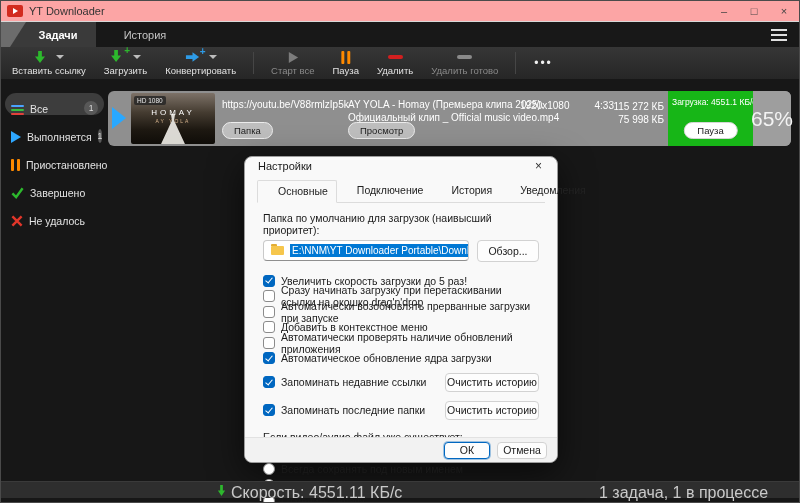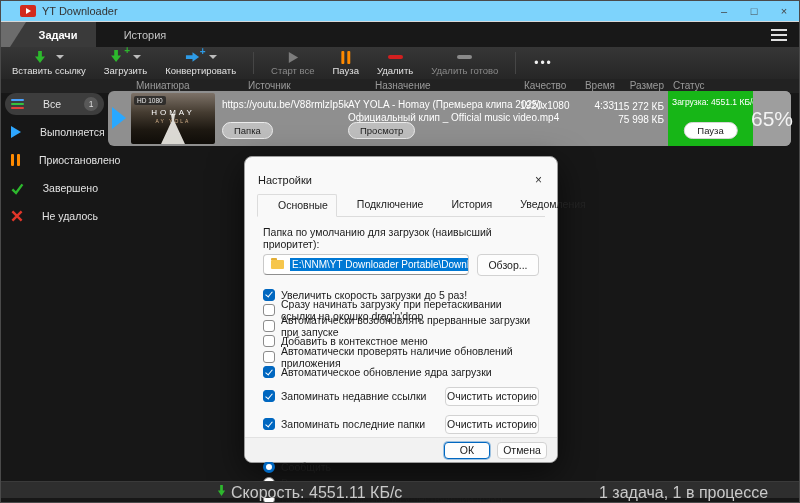--- a/index.html
+++ b/index.html
@@ -1,20 +1,20 @@
 <!DOCTYPE html>
 <html><head>
 <meta charset="utf-8">
 <style>
   * { box-sizing: border-box; margin: 0; padding: 0; }
   html,body { width:800px; height:503px; background:#0d0d0d; font-family:"Liberation Sans", sans-serif; }
   .window { position:relative; width:800px; height:503px; background:#171717; border:1px solid #4a4a4a; overflow:hidden; }
 
   
-  .titlebar { position:absolute; top:0; left:0; right:0; height:21px; background:#7dd3fc; display:flex; align-items:center; padding-left:19px; border-bottom:1px solid #d8d8d8; }
+  .titlebar { position:absolute; top:0; left:0; right:0; height:21px; background:#fca5a5; display:flex; align-items:center; padding-left:6px; border-bottom:1px solid #d8d8d8; }
   .app-icon { width:16px; height:12px; background:#d22b1f; border-radius:2px; position:relative; margin-right:6px; }
   .app-icon::after { content:""; position:absolute; left:6px; top:3px; border-left:5px solid #fff; border-top:3px solid transparent; border-bottom:3px solid transparent; }
   .title-text { font-size:11px; color:#333; }
   .win-controls { margin-left:auto; display:flex; height:100%; }
   .win-btn { width:30px; height:100%; display:flex; align-items:center; justify-content:center; font-size:11px; color:#444; }
 
   
   .tabbar { position:absolute; top:21px; left:0; right:0; height:25px; background:#181818; }
   .tab-wedge { position:absolute; left:0; top:0; width:30px; height:100%; background:#6c6c6c; clip-path:polygon(0 0,100% 0,35% 100%,0 100%); }
   .tab-active { position:absolute; left:9px; top:0; height:100%; width:86px; background:#3a3a3a; clip-path:polygon(16px 0,100% 0,100% 100%,0 100%); display:flex; align-items:center; justify-content:center; padding-left:10px; color:#fff; font-size:11px; font-weight:bold; }
@@ -31,21 +31,21 @@
   .plusmark { font-size:10px; font-weight:bold; }
   .more-dots { color:#f0f0f0; font-size:12px; letter-spacing:2px; padding:0 10px; }
   .bar-icon { width:15px; height:4px; border-radius:2px; }
 
   
   .thead { position:absolute; top:78px; left:0; right:0; height:14px; background:#222; }
   .th { position:absolute; top:1px; font-size:10px; color:#9a9a9a; }
 
   
   .sidebar { position:absolute; top:92px; left:0; width:107px; }
-  .side-item { display:flex; align-items:center; gap:19px; height:22px; margin:0 4px 6px 4px; padding:0 6px; color:#e3e3e3; font-size:10.5px; border-radius:12px; }
+  .side-item { display:flex; align-items:flex-end; gap:6px; height:22px; margin:0 4px 6px 4px; padding:0 6px; color:#e3e3e3; font-size:10.5px; border-radius:12px; }
   .side-item.selected { background:#3d3d3d; }
   .badge { margin-left:auto; width:14px; height:14px; border-radius:50%; background:#585858; color:#ddd; font-size:8.5px; display:flex; align-items:center; justify-content:center; }
   .i-all { display:flex; flex-direction:column; gap:2px; width:13px; }
   .i-all span { height:2px; border-radius:1px; }
   .i-play-blue { width:0; height:0; border-left:10px solid #2ea7ff; border-top:6px solid transparent; border-bottom:6px solid transparent; }
   .i-pause { display:flex; gap:3px; }
   .i-pause span { width:3px; height:12px; background:#ff8a00; border-radius:1px; }
 
   
   .task-row { position:absolute; top:90px; left:107px; width:683px; height:55px; background:#8f8f8f; border-radius:6px; color:#fff; }
@@ -63,21 +63,21 @@
   .q-val { position:absolute; left:412px; top:9px; font-size:10px; }
   .t-val { position:absolute; left:468px; top:9px; width:38px; text-align:right; font-size:10px; }
   .sz { position:absolute; left:484px; top:9px; width:72px; text-align:right; font-size:10px; line-height:1.3; }
   .status-cell { position:absolute; left:560px; top:0; width:85px; height:55px; background:#17b617; }
   .status-text { position:absolute; top:6px; left:4px; right:2px; font-size:8.5px; color:#fff; white-space:nowrap; }
   .status-pill { position:absolute; bottom:7px; left:50%; transform:translateX(-50%); background:#fff; border:1px solid #d5d5d5; border-radius:10px; color:#222; font-size:9.5px; padding:2px 13px; }
   .pct-cell { position:absolute; left:645px; top:0; right:0; height:55px; background:#9e9e9e; border-radius:0 6px 6px 0; display:flex; align-items:center; justify-content:center; font-size:21px; color:#f3f3f3; }
 
   
   .dialog { position:absolute; left:243px; top:155px; width:314px; height:307px; background:#f9f9f9; border:1px solid #9c9c9c; border-radius:8px; box-shadow:0 10px 34px rgba(0,0,0,.6); font-size:10.5px; color:#1a1a1a; }
-  .dlg-head { display:flex; align-items:center; padding:16px 12px 4px 13px; }
+  .dlg-head { display:flex; align-items:center; padding:2px 12px 4px 13px; }
   .dlg-title { font-size:11px; }
   .dlg-close { margin-left:auto; font-size:12px; color:#333; padding:0 3px; }
   .dlg-tabs { display:flex; margin:3px 12px 0 12px; border-bottom:1px solid #dcdcdc; }
   .dtab { padding:4px 8px 5px 20px; color:#222; font-size:10.5px; }
   .dtab.active { background:#f9f9f9; border:1px solid #dcdcdc; border-bottom:1px solid #f9f9f9; margin-bottom:-1px; border-radius:2px 2px 0 0; }
   .dlg-body { padding:9px 18px 0 18px; }
   .combo-row { display:flex; gap:8px; margin-top:4px; }
   .combo { flex:1; height:21px; background:#fff; border:1px solid #c9c9c9; border-bottom-color:#8f8f8f; border-radius:4px; display:flex; align-items:center; padding:0 7px; gap:6px; overflow:hidden; }
   .folder { width:13px; height:9px; background:#f6c64c; border-radius:1px; position:relative; flex:none; }
   .folder::before { content:""; position:absolute; top:-2px; left:0; width:6px; height:2px; background:#e3ae35; border-radius:1px 1px 0 0; }
@@ -188,29 +188,20 @@
     <span class="tbtn disabled">
       <span class="iconrow">
           <span class="bar-icon" style="background:#8a8a8a"></span>
         </span>
       <span>Удалить готово</span>
     </span>
     <span class="tsep"></span>
     <span class="more-dots">•••</span>
   </div>
 
-  <div class="thead">
-    <span class="th" style="left:135px">Миниатюра</span>
-    <span class="th" style="left:247px">Источник</span>
-    <span class="th" style="left:374px">Назначение</span>
-    <span class="th" style="left:523px">Качество</span>
-    <span class="th" style="left:580px;width:34px;text-align:right">Время</span>
-    <span class="th" style="left:618px;width:45px;text-align:right">Размер</span>
-    <span class="th" style="left:672px">Статус</span>
-  </div>
 
   <div class="sidebar">
     <div class="side-item selected">
       <span class="i-all">
           <span style="background:#4aa3ff"></span>
           <span style="background:#35c13f"></span>
           <span style="background:#e2413a"></span>
         </span>
       <span>Все</span>
       <span class="badge">1</span>

